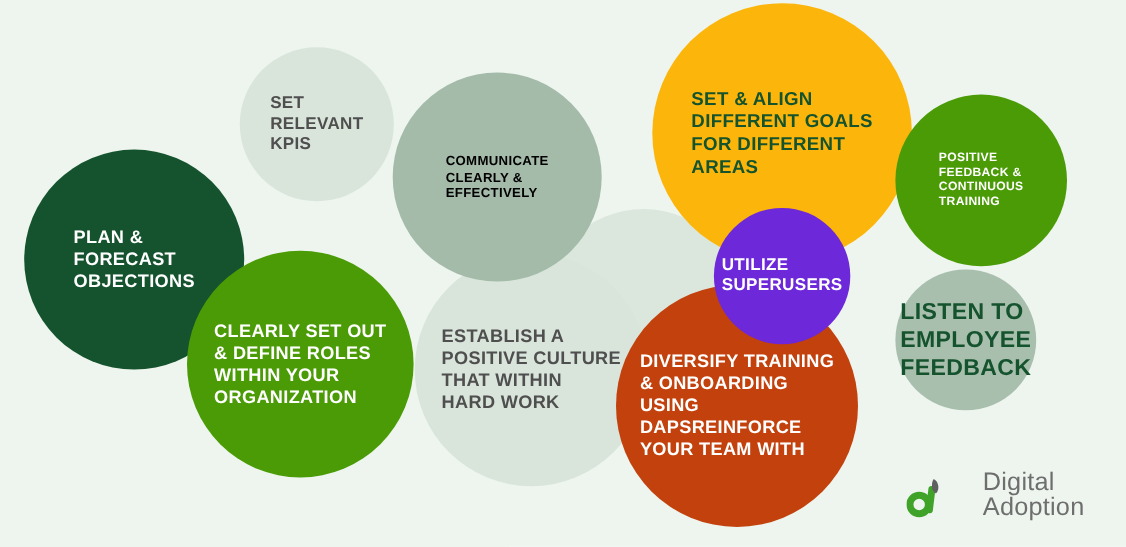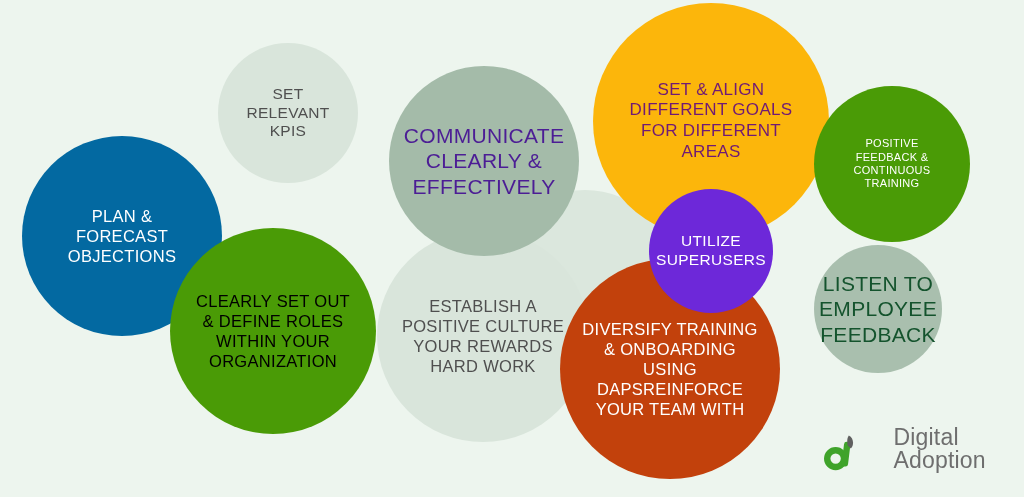--- a/index.html
+++ b/index.html
@@ -12,22 +12,21 @@
     width: 1024px;
     height: 497px;
     overflow: hidden;
   }
   .bubble {
     position: absolute;
     border-radius: 50%;
     display: flex;
     align-items: center;
     justify-content: center;
-    text-align: center;
-    font-weight: 400;
+    font-weight: 700;
     letter-spacing: 0.3px;
     line-height: 1.22;
   }
   .bubble .bubble-label {
     white-space: pre-line;
     display: block;
     padding: 0 6px;
   }
   .logo {
     position: absolute;
@@ -49,45 +48,45 @@
 <body>
 
 <div class="stage" style="background: rgb(237, 245, 238); width: 1024px; height: 497px;">
 
   <div class="bubble" style="left: 493px; top: 190px; width: 184px; height: 184px; background: rgb(219, 231, 221); color: rgb(79, 79, 79); font-size: 16px;">
       <span class="bubble-label"></span>
     </div>
     <div class="bubble" style="left: 377px; top: 230px; width: 212px; height: 212px; background: rgb(217, 229, 219); color: rgb(79, 79, 79); font-size: 16.5px;">
       <span class="bubble-label">ESTABLISH A
 POSITIVE CULTURE
-YOUR REWARDS
+THAT WITHIN
 HARD WORK</span>
     </div>
     <div class="bubble" style="left: 218px; top: 43px; width: 140px; height: 140px; background: rgb(217, 229, 219); color: rgb(79, 79, 79); font-size: 15.5px;">
       <span class="bubble-label">SET
 RELEVANT
 KPIS</span>
     </div>
-    <div class="bubble" style="left: 389px; top: 66px; width: 190px; height: 190px; background: rgb(164, 187, 169); color: #4c1d95; font-size: 21px;">
+    <div class="bubble" style="left: 357px; top: 66px; width: 190px; height: 190px; background: rgb(164, 187, 169); color: #000000; font-size: 12px;">
       <span class="bubble-label">COMMUNICATE
 CLEARLY &amp;
 EFFECTIVELY</span>
     </div>
-    <div class="bubble" style="left: 22px; top: 136px; width: 200px; height: 200px; background: #0369a1; color: rgb(255, 255, 255); font-size: 16.5px;">
+    <div class="bubble" style="left: 22px; top: 136px; width: 200px; height: 200px; background: #14532d; color: rgb(255, 255, 255); font-size: 16.5px;">
       <span class="bubble-label">PLAN &amp;
 FORECAST
 OBJECTIONS</span>
     </div>
-    <div class="bubble" style="left: 593px; top: 3px; width: 236px; height: 236px; background: rgb(252, 182, 11); color: #701a75; font-size: 17px;">
+    <div class="bubble" style="left: 593px; top: 3px; width: 236px; height: 236px; background: rgb(252, 182, 11); color: #14532d; font-size: 17px;">
       <span class="bubble-label">SET &amp; ALIGN
 DIFFERENT GOALS
 FOR DIFFERENT
 AREAS</span>
     </div>
-    <div class="bubble" style="left: 170px; top: 228px; width: 206px; height: 206px; background: rgb(74, 155, 6); color: #000000; font-size: 16.5px;">
+    <div class="bubble" style="left: 170px; top: 228px; width: 206px; height: 206px; background: rgb(74, 155, 6); color: #ffffff; font-size: 16.5px;">
       <span class="bubble-label">CLEARLY SET OUT
 &amp; DEFINE ROLES
 WITHIN YOUR
 ORGANIZATION</span>
     </div>
     <div class="bubble" style="left: 560px; top: 259px; width: 220px; height: 220px; background: #c2410c; color: rgb(255, 255, 255); font-size: 16.5px;">
       <span class="bubble-label">DIVERSIFY TRAINING
 &amp; ONBOARDING
 USING
 DAPSREINFORCE

